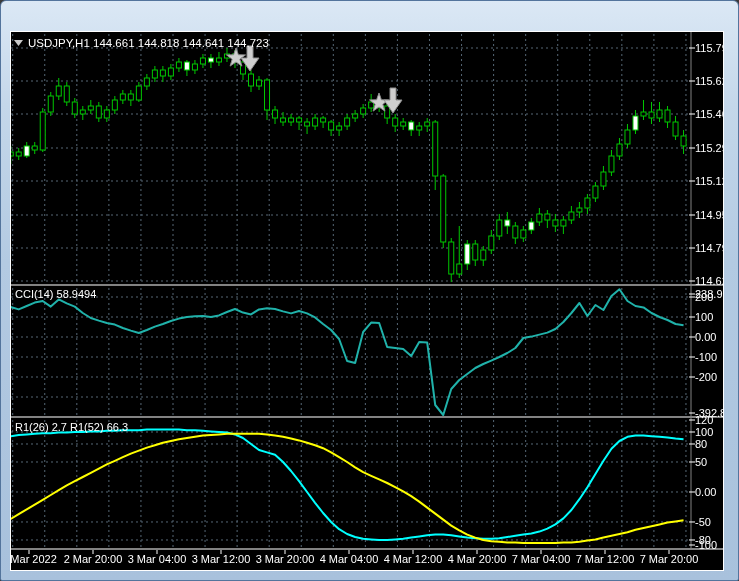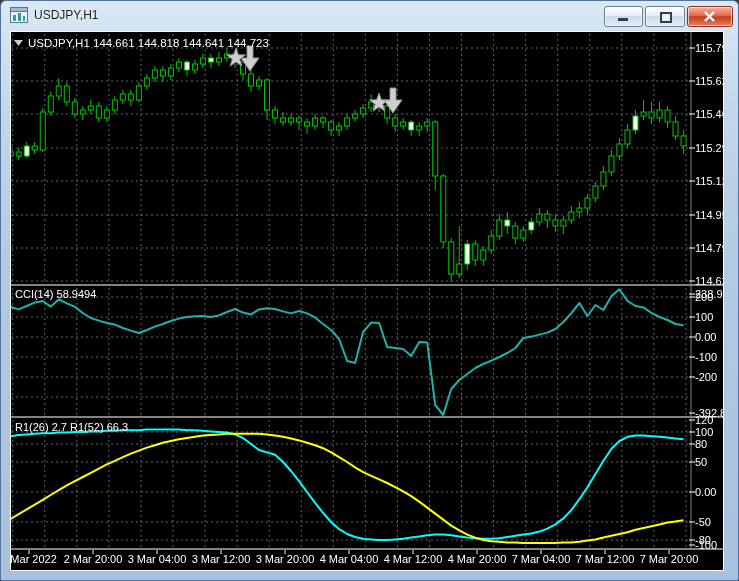--- a/index.html
+++ b/index.html
@@ -24,46 +24,20 @@
     border:1px solid #ffffff;box-sizing:border-box;}
   svg text{font-family:"Liberation Sans",sans-serif;}
   .axlbl{font-size:11px;fill:#ffffff;}
   .panelbl{font-size:11px;fill:#ffffff;}
   .hdrlbl{font-size:11.5px;fill:#ffffff;}
 </style>
 </head>
 <body>
 
 <div class="window">
-  <div class="titlebar">
-    <span class="title-icon">
-      <svg width="18" height="16" viewBox="0 0 18 16">
-        <rect x="0.5" y="0.5" width="17" height="15" fill="#eef4fa" stroke="#5c7590"></rect>
-        <rect x="0.5" y="0.5" width="17" height="4" fill="#9fb9d4" stroke="#5c7590"></rect>
-        <rect x="3" y="8" width="3" height="6" fill="#2aa198"></rect>
-        <rect x="8" y="6" width="3" height="8" fill="#2aa198"></rect>
-        <rect x="13" y="9" width="2" height="5" fill="#2aa198"></rect>
-      </svg>
-    </span>
-    <span class="title-text">USDJPY,H1</span>
-    <div class="controls">
-      <div class="wbtn min">
-          <span class="glyph-min"></span>
-        </div>
-      <div class="wbtn res">
-          <span class="glyph-res"></span>
-        </div>
-      <div class="wbtn cls">
-        <svg width="44" height="19" viewBox="0 0 44 19">
-          <line x1="17" y1="5" x2="26" y2="14" stroke="#ffffff" stroke-width="2.4"></line>
-          <line x1="26" y1="5" x2="17" y2="14" stroke="#ffffff" stroke-width="2.4"></line>
-        </svg>
-      </div>
-    </div>
-  </div>
   <div class="client">
     <svg id="chart" width="712" height="538" viewBox="10 31 712 538">
         <rect x="10" y="31" width="712" height="538" fill="#000000"></rect>
         <line x1="11.7" y1="33" x2="11.7" y2="281" stroke="#566775" stroke-width="1" stroke-dasharray="2 3"></line>
         <line x1="43.760000000000005" y1="33" x2="43.760000000000005" y2="281" stroke="#566775" stroke-width="1" stroke-dasharray="2 3"></line>
         <line x1="75.82000000000001" y1="33" x2="75.82000000000001" y2="281" stroke="#566775" stroke-width="1" stroke-dasharray="2 3"></line>
         <line x1="107.88000000000001" y1="33" x2="107.88000000000001" y2="281" stroke="#566775" stroke-width="1" stroke-dasharray="2 3"></line>
         <line x1="139.94" y1="33" x2="139.94" y2="281" stroke="#566775" stroke-width="1" stroke-dasharray="2 3"></line>
         <line x1="172" y1="33" x2="172" y2="281" stroke="#566775" stroke-width="1" stroke-dasharray="2 3"></line>
         <line x1="204.06" y1="33" x2="204.06" y2="281" stroke="#566775" stroke-width="1" stroke-dasharray="2 3"></line>

